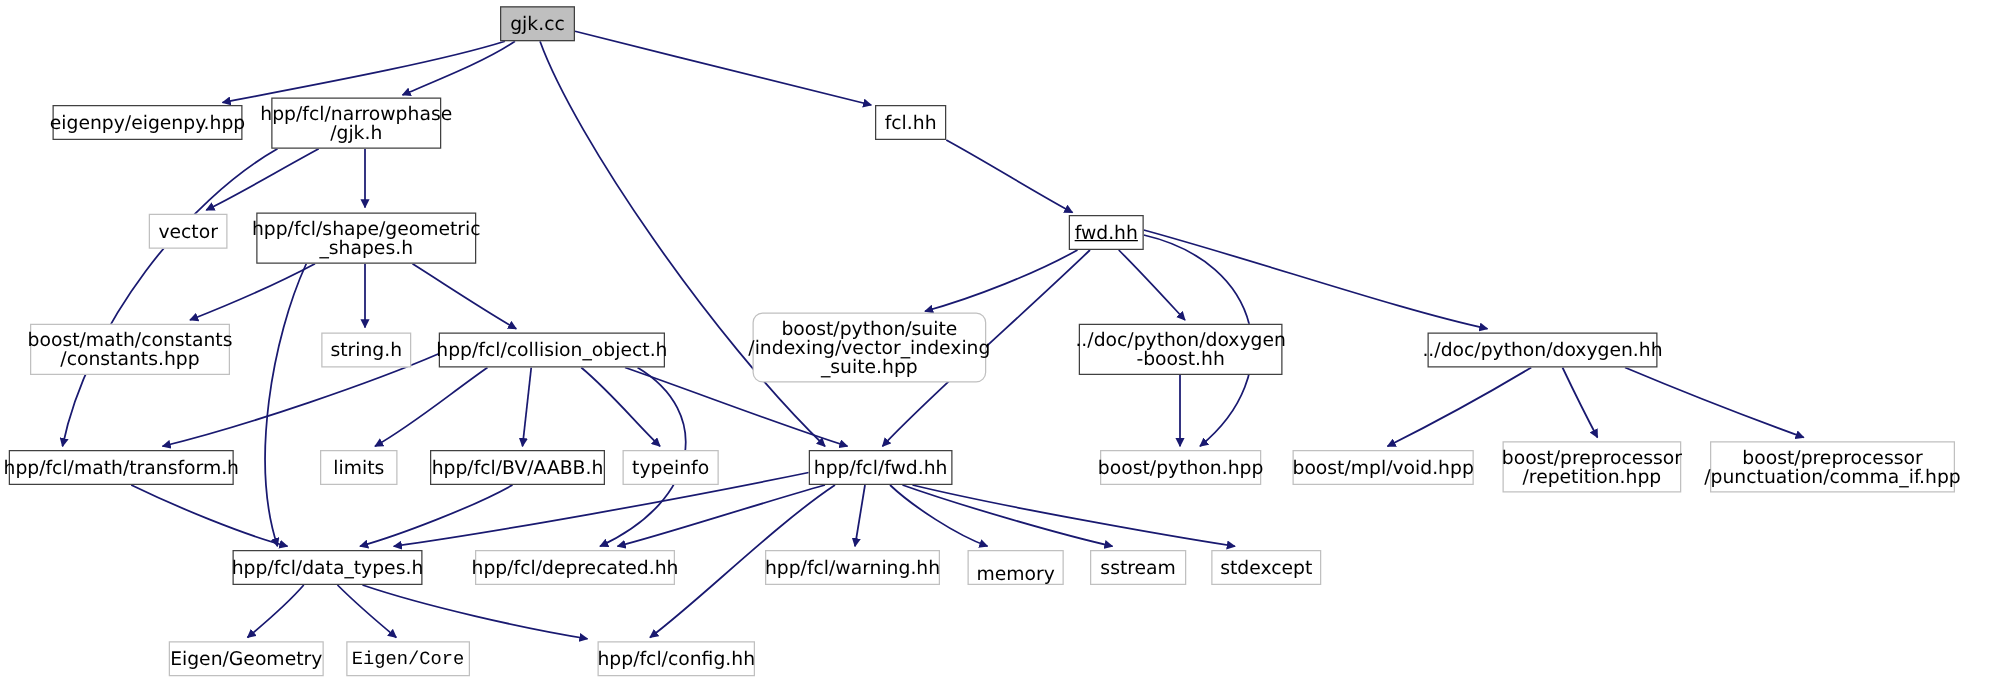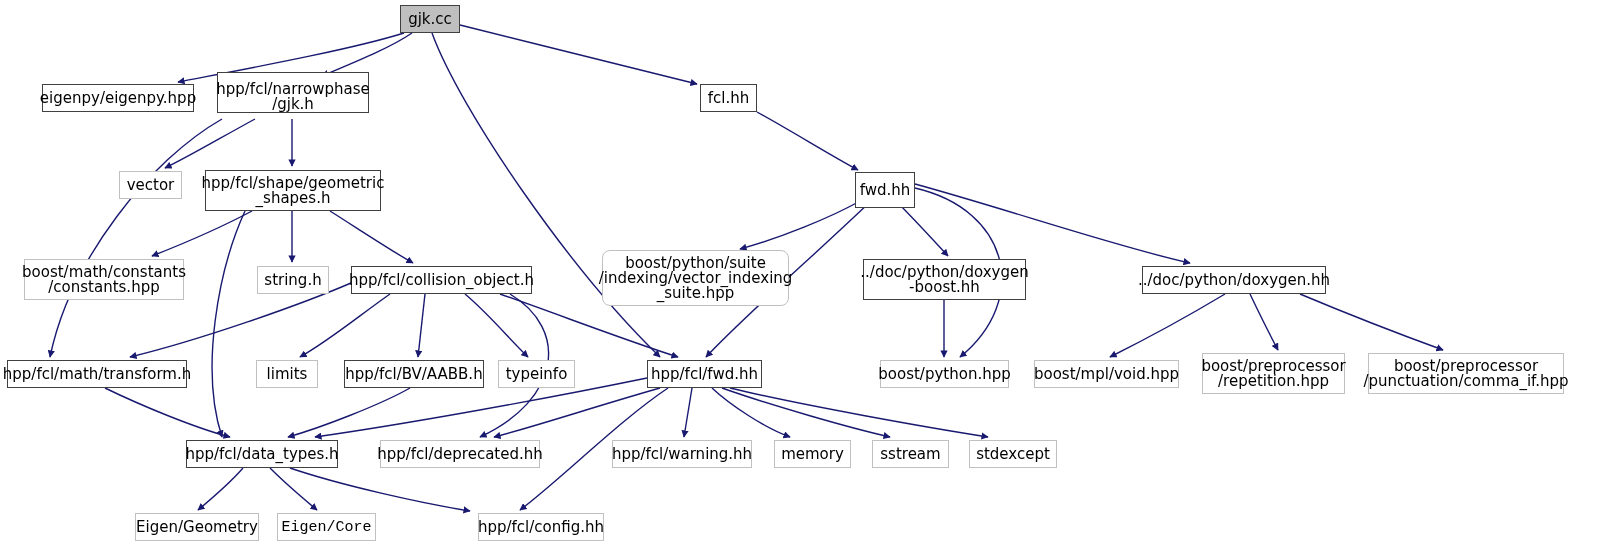--- a/index.html
+++ b/index.html
@@ -95,27 +95,27 @@
         <path d="M 1250,294 C 1260,315 1270,335 1278,350" fill="none" stroke="#191970" stroke-width="1.4" marker-end="url(#arrow)"></path>
         <path d="M 1300,294 C 1350,315 1410,338 1443,350" fill="none" stroke="#191970" stroke-width="1.4" marker-end="url(#arrow)"></path>
         <path d="M 243,468 C 230,483 210,500 198,510" fill="none" stroke="#191970" stroke-width="1.4" marker-end="url(#arrow)"></path>
         <path d="M 270,468 C 285,483 305,500 317,510" fill="none" stroke="#191970" stroke-width="1.4" marker-end="url(#arrow)"></path>
         <path d="M 290,468 C 340,485 420,503 470,511" fill="none" stroke="#191970" stroke-width="1.4" marker-end="url(#arrow)"></path>
       </g>
   </svg>
   <div id="node-layer">
       <div class="node root" style="left: 400px; top: 5px; width: 60px; height: 28px;"><span>gjk.cc</span></div>
       <div class="node project" style="left: 42px; top: 84px; width: 152px; height: 28px;"><span>eigenpy/eigenpy.hpp</span></div>
-      <div class="node project" style="left: 217px; top: 72px; width: 152px; height: 41px; align-items: flex-end;"><span>hpp/fcl/narrowphase
+      <div class="node project" style="left: 217px; top: 78px; width: 136px; height: 41px;"><span>hpp/fcl/narrowphase
 /gjk.h</span></div>
       <div class="node project" style="left: 700px; top: 84px; width: 57px; height: 28px;"><span>fcl.hh</span></div>
       <div class="node system" style="left: 119px; top: 171px; width: 63px; height: 28px;"><span>vector</span></div>
       <div class="node project" style="left: 205px; top: 170px; width: 176px; height: 41px;"><span>hpp/fcl/shape/geometric
 _shapes.h</span></div>
-      <div class="node project" style="left: 855px; top: 172px; width: 60px; height: 36px;"><span>fwd.hh</span></div>
+      <div class="node project" style="left: 855px; top: 172px; width: 60px; height: 28px; text-decoration: underline;"><span>fwd.hh</span></div>
       <div class="node system" style="left: 24px; top: 259px; width: 160px; height: 41px;"><span>boost/math/constants
 /constants.hpp</span></div>
       <div class="node system" style="left: 257px; top: 266px; width: 72px; height: 28px;"><span>string.h</span></div>
       <div class="node project" style="left: 351px; top: 266px; width: 181px; height: 28px;"><span>hpp/fcl/collision_object.h</span></div>
       <div class="node system" style="left: 602px; top: 250px; width: 187px; height: 56px; border-radius: 8px;"><span>boost/python/suite
 /indexing/vector_indexing
 _suite.hpp</span></div>
       <div class="node project" style="left: 863px; top: 259px; width: 163px; height: 41px;"><span>../doc/python/doxygen
 -boost.hh</span></div>
       <div class="node project" style="left: 1142px; top: 266px; width: 184px; height: 28px;"><span>../doc/python/doxygen.hh</span></div>
@@ -126,20 +126,20 @@
       <div class="node project" style="left: 647px; top: 360px; width: 115px; height: 28px;"><span>hpp/fcl/fwd.hh</span></div>
       <div class="node system" style="left: 880px; top: 360px; width: 129px; height: 28px;"><span>boost/python.hpp</span></div>
       <div class="node system" style="left: 1034px; top: 360px; width: 145px; height: 28px;"><span>boost/mpl/void.hpp</span></div>
       <div class="node system" style="left: 1202px; top: 353px; width: 143px; height: 41px;"><span>boost/preprocessor
 /repetition.hpp</span></div>
       <div class="node system" style="left: 1368px; top: 353px; width: 196px; height: 41px;"><span>boost/preprocessor
 /punctuation/comma_if.hpp</span></div>
       <div class="node project" style="left: 186px; top: 440px; width: 152px; height: 28px;"><span>hpp/fcl/data_types.h</span></div>
       <div class="node system" style="left: 380px; top: 440px; width: 160px; height: 28px;"><span>hpp/fcl/deprecated.hh</span></div>
       <div class="node system" style="left: 612px; top: 440px; width: 140px; height: 28px;"><span>hpp/fcl/warning.hh</span></div>
-      <div class="node system" style="left: 774px; top: 440px; width: 77px; height: 28px;"><span>memory</span></div>
+      <div class="node system" style="left: 774px; top: 440px; width: 77px; height: 28px; align-items: flex-end;"><span>memory</span></div>
       <div class="node system" style="left: 872px; top: 440px; width: 77px; height: 28px;"><span>sstream</span></div>
       <div class="node system" style="left: 969px; top: 440px; width: 88px; height: 28px;"><span>stdexcept</span></div>
       <div class="node system" style="left: 135px; top: 513px; width: 124px; height: 28px;"><span>Eigen/Geometry</span></div>
       <div class="node system" style="left: 277px; top: 513px; width: 99px; height: 28px; font-family: Liberation Mono, monospace;"><span>Eigen/Core</span></div>
       <div class="node system" style="left: 443px; top: 513px; width: 126px; height: 28px; margin-left: 35px;"><span>hpp/fcl/config.hh</span></div>
     </div>
 </div>
 
 </body></html>

